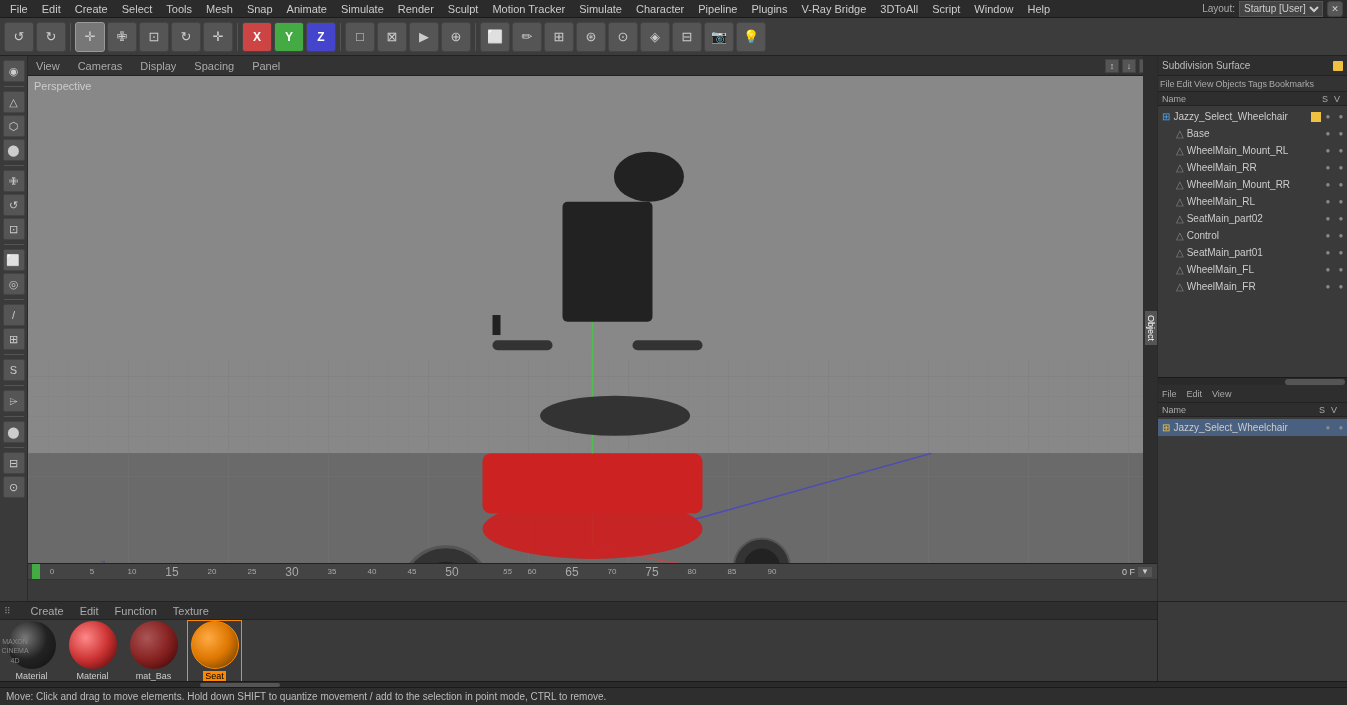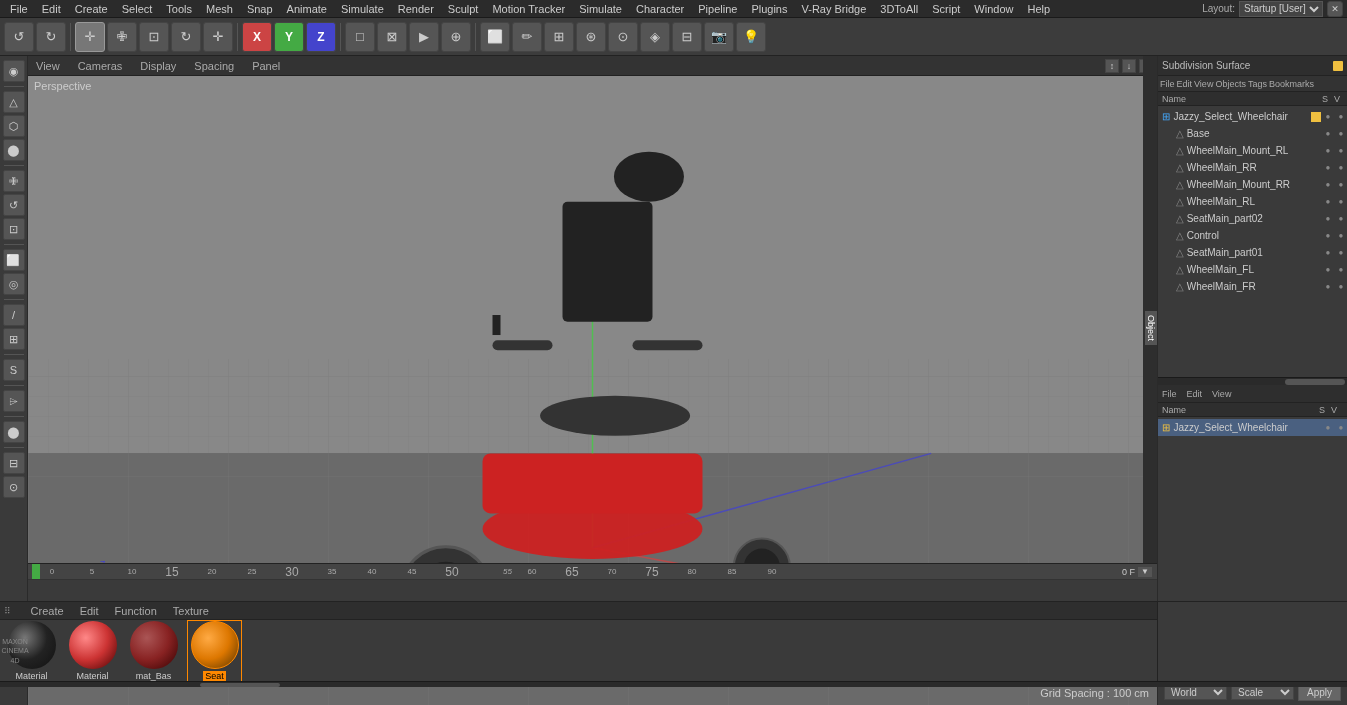--- a/index.html
+++ b/index.html
@@ -823,18 +823,21 @@
   </div>
 
   <div style="position:absolute; bottom:24px; left:2px; width:26px; height:60px; display:flex; flex-direction:column; align-items:center; justify-content:center;">
     <div style="font-size:7px; color:#888; text-align:center; line-height:1.3;">MAXON<br>CINEMA<br>4D</div>
   </div>
 
   <div style="position:absolute; bottom:24px; right:0; width:190px; height:80px; background:#3a3a3a; border-top:1px solid #222; border-left:1px solid #222;">
     
   </div>
 
+  <div id="status-bar">
+    <span>Move: Click and drag to move elements. Hold down SHIFT to quantize movement / add to the selection in point mode, CTRL to remove.</span>
+  </div>
 
   <div style="position:absolute; bottom:18px; left:0; right:0; height:6px; background:#2a2a2a; border-top:1px solid #1a1a1a;">
     <div style="width:80px; height:4px; background:#555; border-radius:2px; margin:1px 0 0 200px;"></div>
   </div>
 
 </div>
 
 </body></html>

